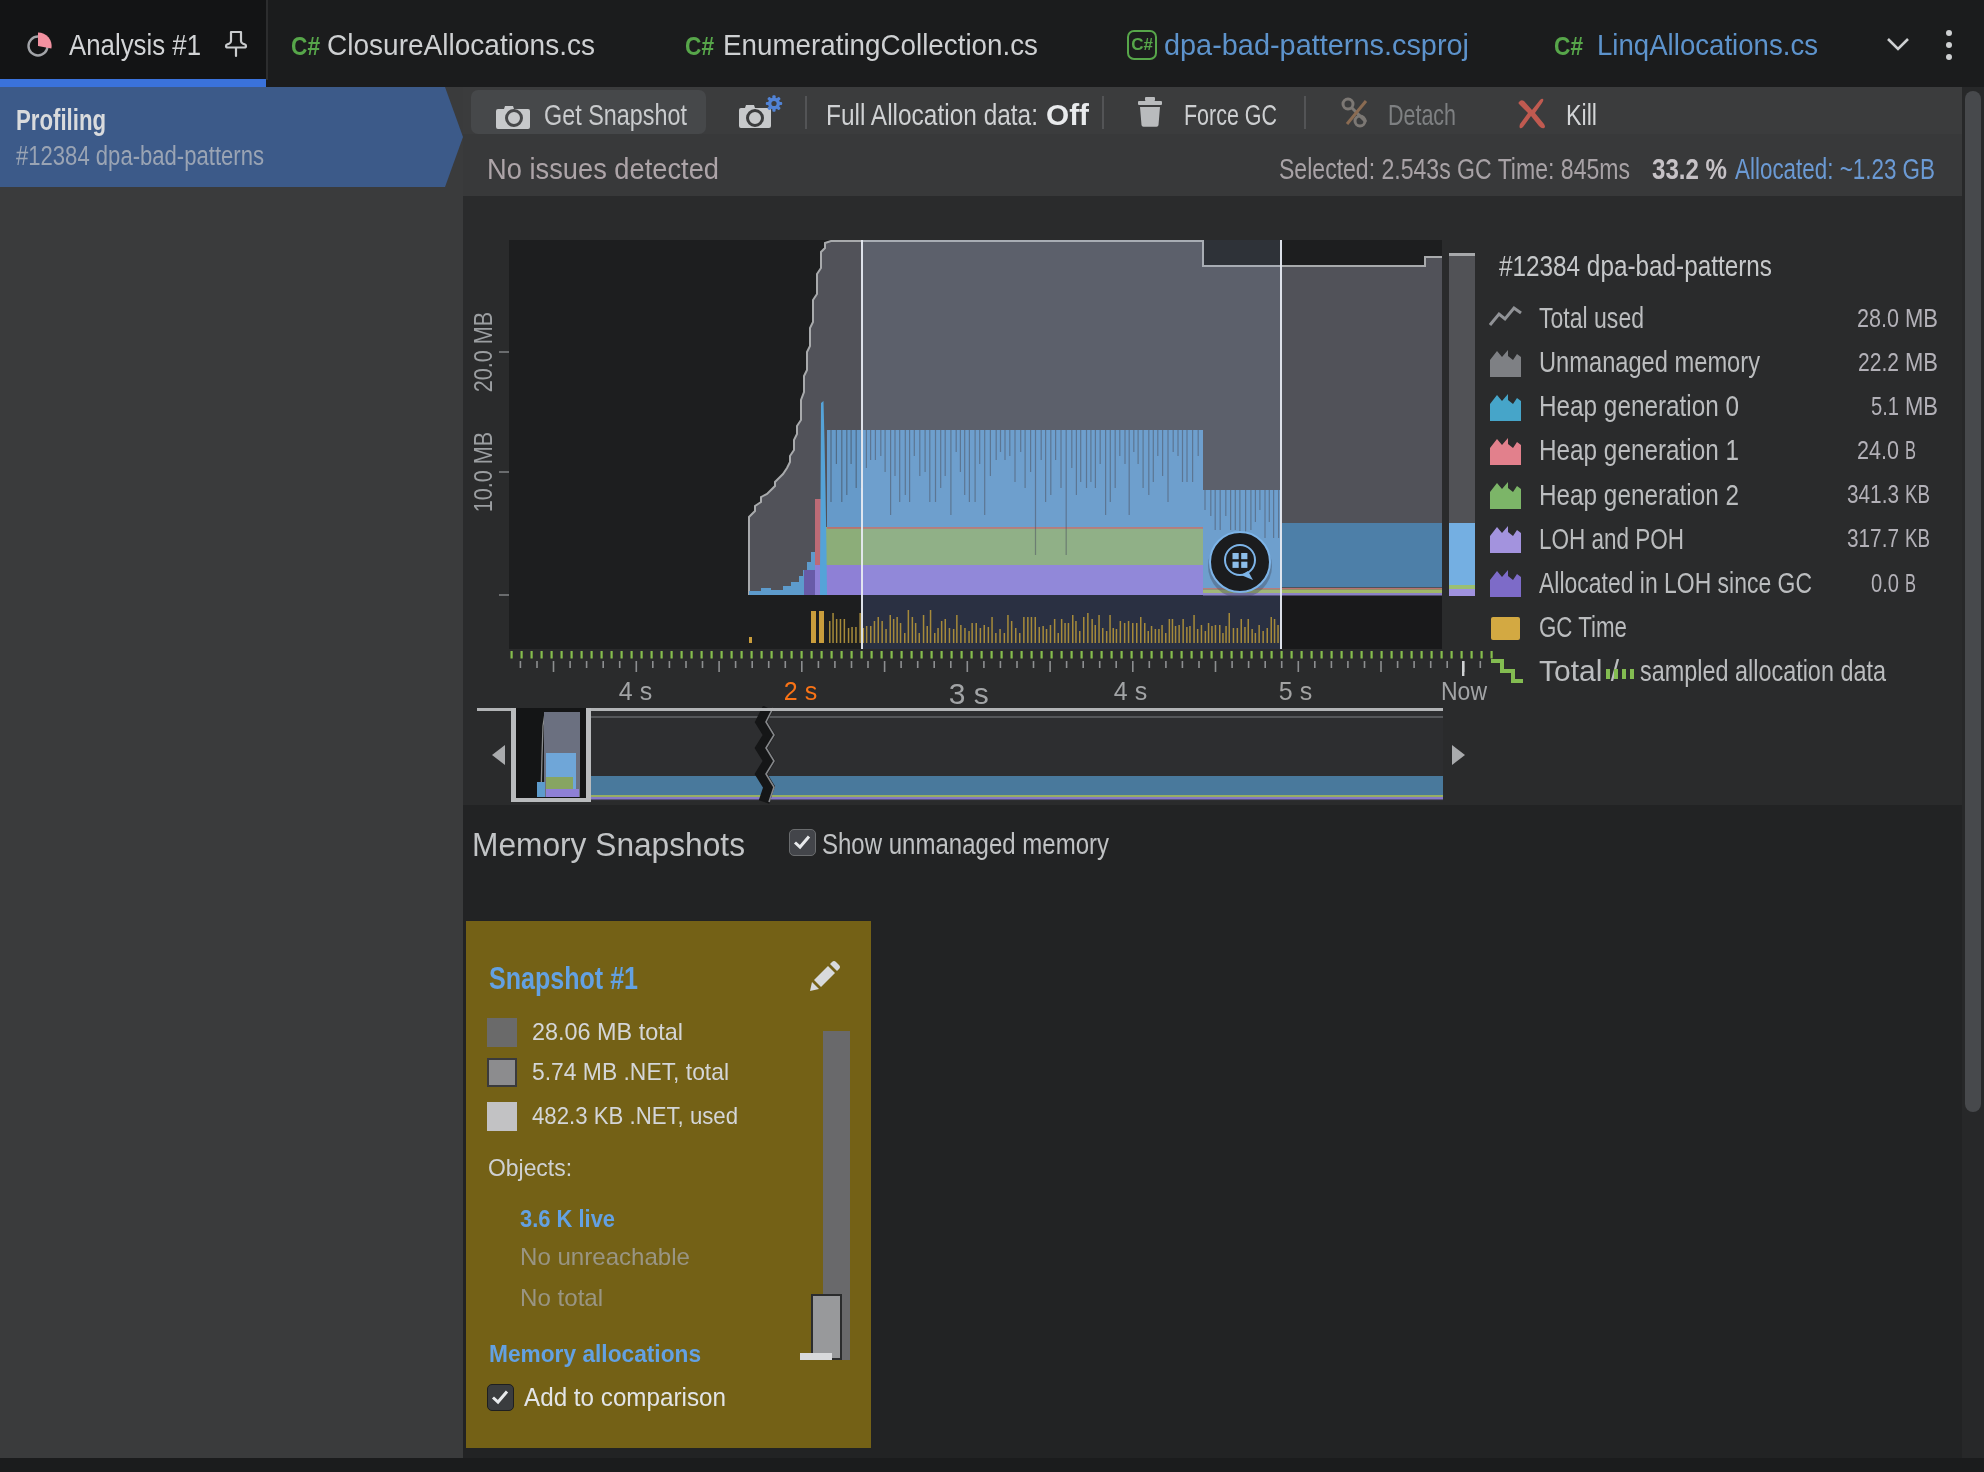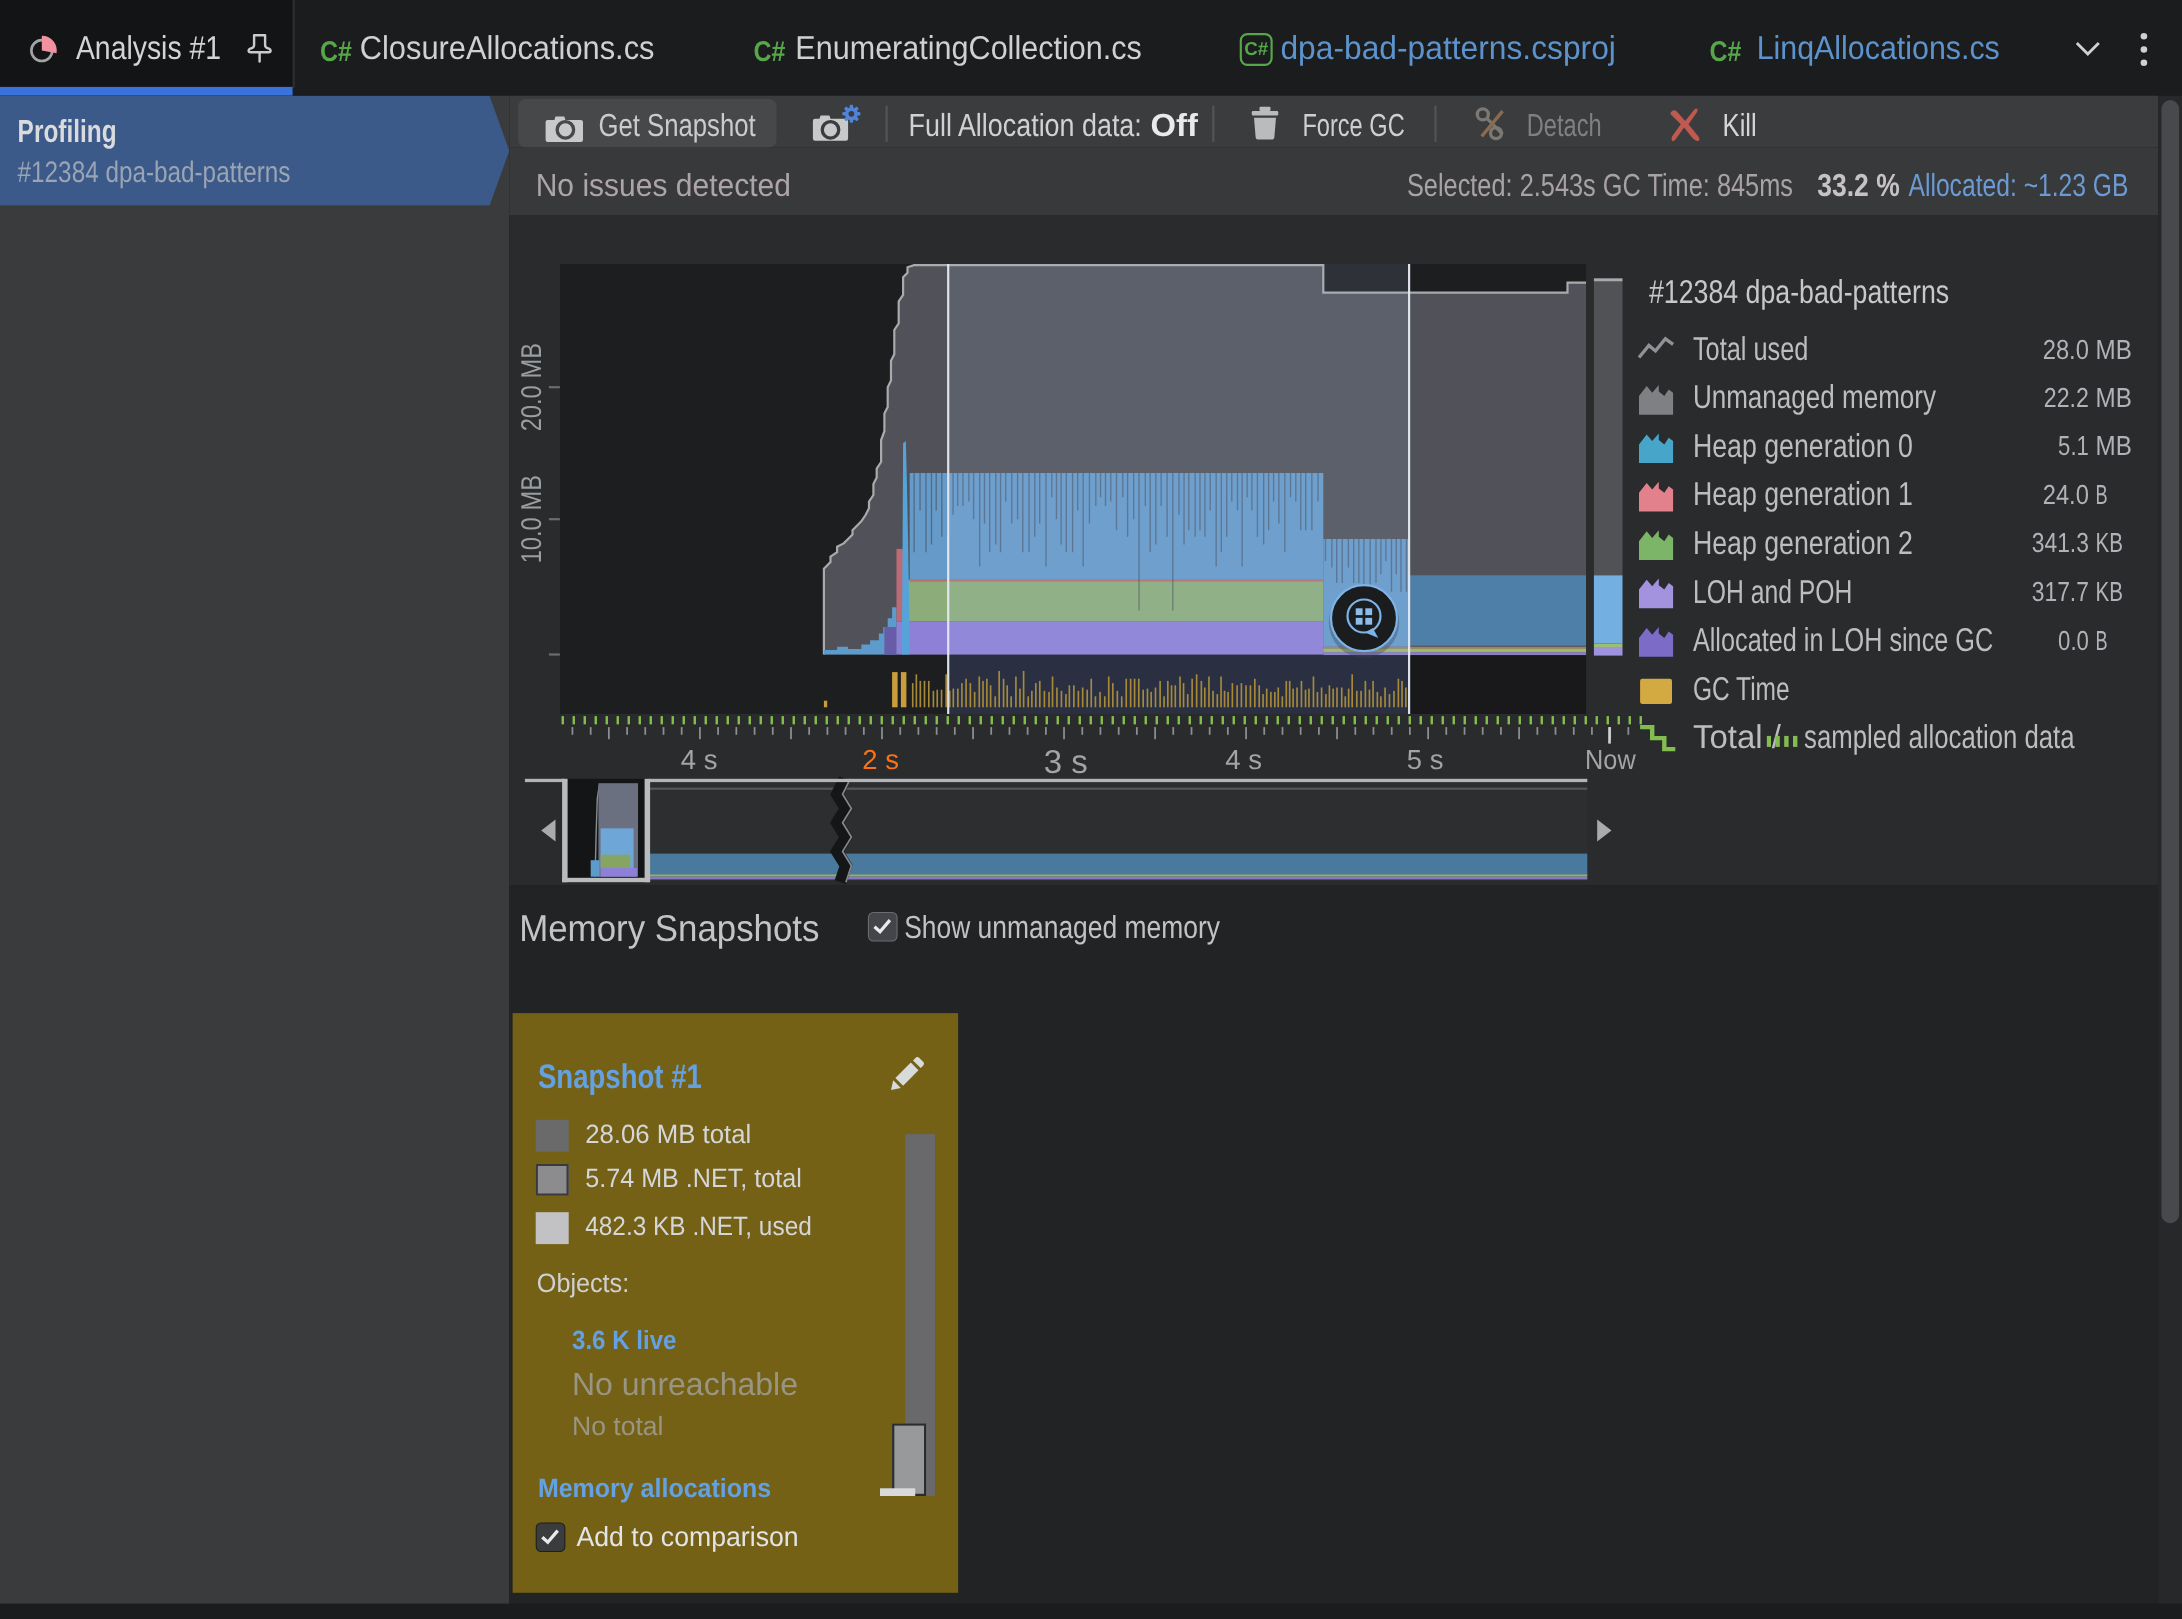--- a/index.html
+++ b/index.html
@@ -641,21 +641,21 @@
 </g>
     </svg>
     <div style="position:absolute;left:487px;top:1018px;width:30px;height:29px;background:#6a6a6a;"></div>
     <div class="t" style="left:532px;top:1019.7px;font-size:24px;color:#d4d6d8;transform:scaleX(0.9757);transform-origin:0 0;">28.06 MB total</div>
     <div style="position:absolute;left:487px;top:1058px;width:30px;height:29px;background:#8c8c8e;border:2px solid #3a3a3c;box-sizing:border-box;"></div>
     <div class="t" style="left:532px;top:1059.7px;font-size:24px;color:#d4d6d8;transform:scaleX(0.9528);transform-origin:0 0;">5.74 MB .NET, total</div>
     <div style="position:absolute;left:487px;top:1102px;width:30px;height:29px;background:#c2c2c4;"></div>
     <div class="t" style="left:532px;top:1103.7px;font-size:24px;color:#d4d6d8;transform:scaleX(0.9246);transform-origin:0 0;">482.3 KB .NET, used</div>
     <div class="t" style="left:488px;top:1155.7px;font-size:24px;color:#cfd1d3;transform:scaleX(0.9542);transform-origin:0 0;">Objects:</div>
     <div class="t" style="left:520px;top:1206.7px;font-size:24px;color:#63a1e2;font-weight:bold;transform:scaleX(0.9129);transform-origin:0 0;">3.6 K live</div>
-    <div class="t" style="left:520px;top:1244.7px;font-size:29px;color:#999583;transform:scaleX(1.0032);transform-origin:0 0;text-align:center;">No unreachable</div>
+    <div class="t" style="left:520px;top:1244.7px;font-size:24px;color:#999583;transform:scaleX(1.0032);transform-origin:0 0;text-align:center;">No unreachable</div>
     <div class="t" style="left:520px;top:1285.7px;font-size:24px;color:#999583;transform:scaleX(1.0053);transform-origin:0 0;">No total</div>
     <div class="t" style="left:489px;top:1341.7px;font-size:24px;color:#63a1e2;font-weight:bold;transform:scaleX(0.9462);transform-origin:0 0;">Memory allocations</div>
     <div style="position:absolute;left:487px;top:1384px;width:27px;height:27px;background:#3a3c3e;border:1.5px solid #1e1f20;border-radius:5px;box-sizing:border-box">
       <svg width="24" height="24" viewBox="0 0 24 24" style="position:absolute;left:0;top:0">
         <polyline points="5,12.5 10,17 19,6.5" fill="none" stroke="#e8eaec" stroke-width="3"></polyline>
       </svg>
     </div>
     <div class="t" style="left:524px;top:1384.8px;font-size:25px;color:#e2e4e6;transform:scaleX(0.9691);transform-origin:0 0;">Add to comparison</div>
     <div style="position:absolute;left:823px;top:1031px;width:27px;height:329px;background:#69696b"></div>
     <div style="position:absolute;left:811px;top:1294px;width:31px;height:66px;background:#98999b;border:2.5px solid #2b2c2d;box-sizing:border-box"></div>

